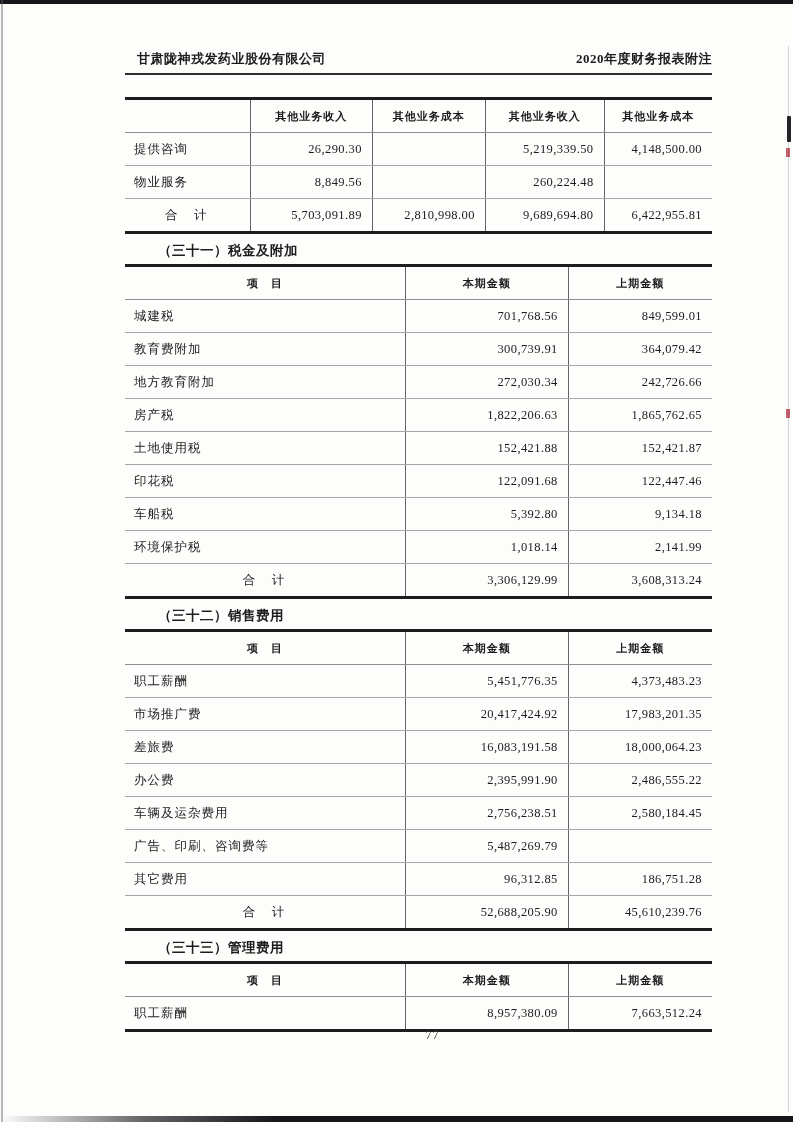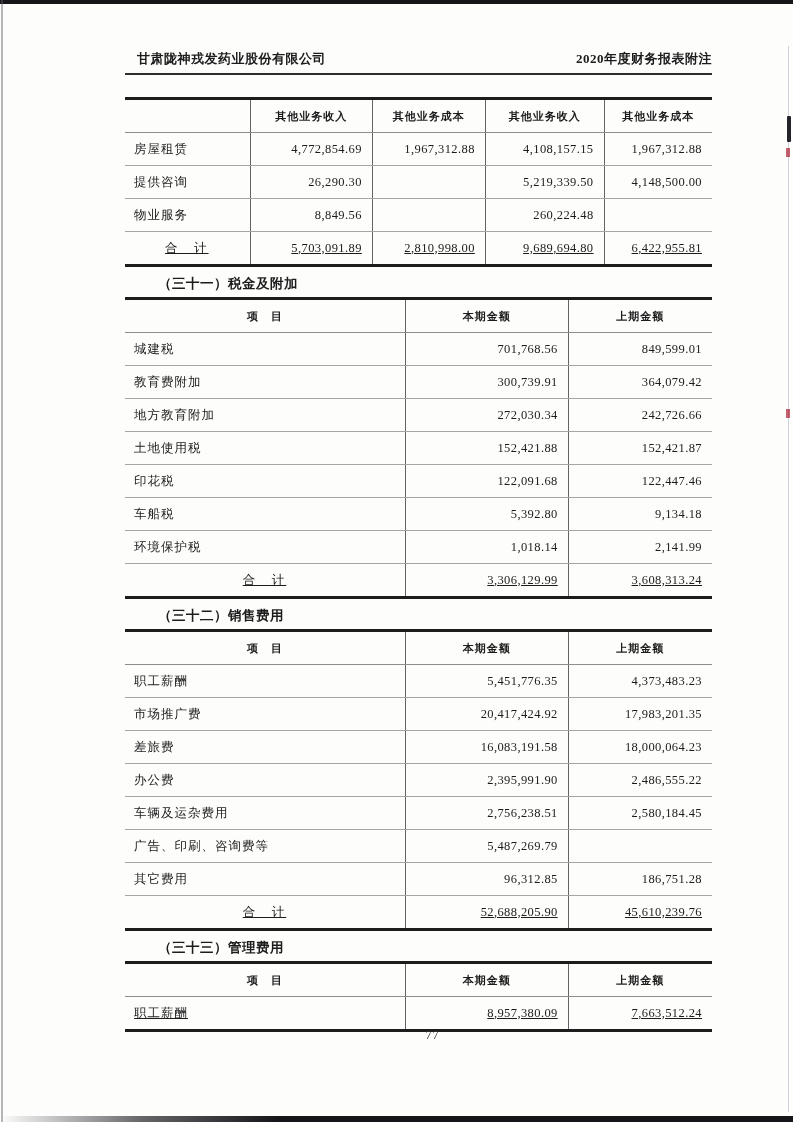--- a/index.html
+++ b/index.html
@@ -41,21 +41,21 @@
     font-size:12.5px;
   }
   th{
     font-weight:bold;height:30px;text-align:center;
     border-bottom:1px solid #8e8e8e;
     font-size:11px;letter-spacing:1px;
     overflow:hidden;white-space:nowrap;
   }
   td{height:30px;border-bottom:1px solid #a6a6a6;overflow:hidden;white-space:nowrap;}
   th:not(:last-child),td:not(:last-child){border-right:1px solid #636363;}
-  tbody tr:last-child td{border-bottom:none;text-decoration:underline;}
+  tbody tr:last-child td{border-bottom:none;}
   td.label{text-align:left;padding-left:9px;letter-spacing:1px;}
   td.num{text-align:right;padding-right:10px;letter-spacing:.4px;}
   tr.total td.label{text-align:center;padding-left:0;letter-spacing:2px;}
 
   
   table.cols5 th:nth-child(1){width:21.4%;}
   table.cols5 th:nth-child(2){width:20.8%;}
   table.cols5 th:nth-child(3){width:19.2%;}
   table.cols5 th:nth-child(4){width:20.2%;}
   table.cols5 th:nth-child(5){width:18.4%;}
@@ -99,27 +99,20 @@
             <tr>
               <th></th>
               <th>其他业务收入</th>
               <th>其他业务成本</th>
               <th>其他业务收入</th>
               <th>其他业务成本</th>
             </tr>
           </thead>
           <tbody>
             <tr>
-              <td class="label">房屋租赁</td>
-              <td class="num">4,772,854.69</td>
-              <td class="num">1,967,312.88</td>
-              <td class="num">4,108,157.15</td>
-              <td class="num">1,967,312.88</td>
-            </tr>
-            <tr>
               <td class="label">提供咨询</td>
               <td class="num">26,290.30</td>
               <td class="num"></td>
               <td class="num">5,219,339.50</td>
               <td class="num">4,148,500.00</td>
             </tr>
             <tr>
               <td class="label">物业服务</td>
               <td class="num">8,849.56</td>
               <td class="num"></td>
@@ -157,20 +150,25 @@
               <td class="label">教育费附加</td>
               <td class="num">300,739.91</td>
               <td class="num">364,079.42</td>
             </tr>
             <tr>
               <td class="label">地方教育附加</td>
               <td class="num">272,030.34</td>
               <td class="num">242,726.66</td>
             </tr>
             <tr>
+              <td class="label">房产税</td>
+              <td class="num">1,822,206.63</td>
+              <td class="num">1,865,762.65</td>
+            </tr>
+            <tr>
               <td class="label">土地使用税</td>
               <td class="num">152,421.88</td>
               <td class="num">152,421.87</td>
             </tr>
             <tr>
               <td class="label">印花税</td>
               <td class="num">122,091.68</td>
               <td class="num">122,447.46</td>
             </tr>
             <tr>

